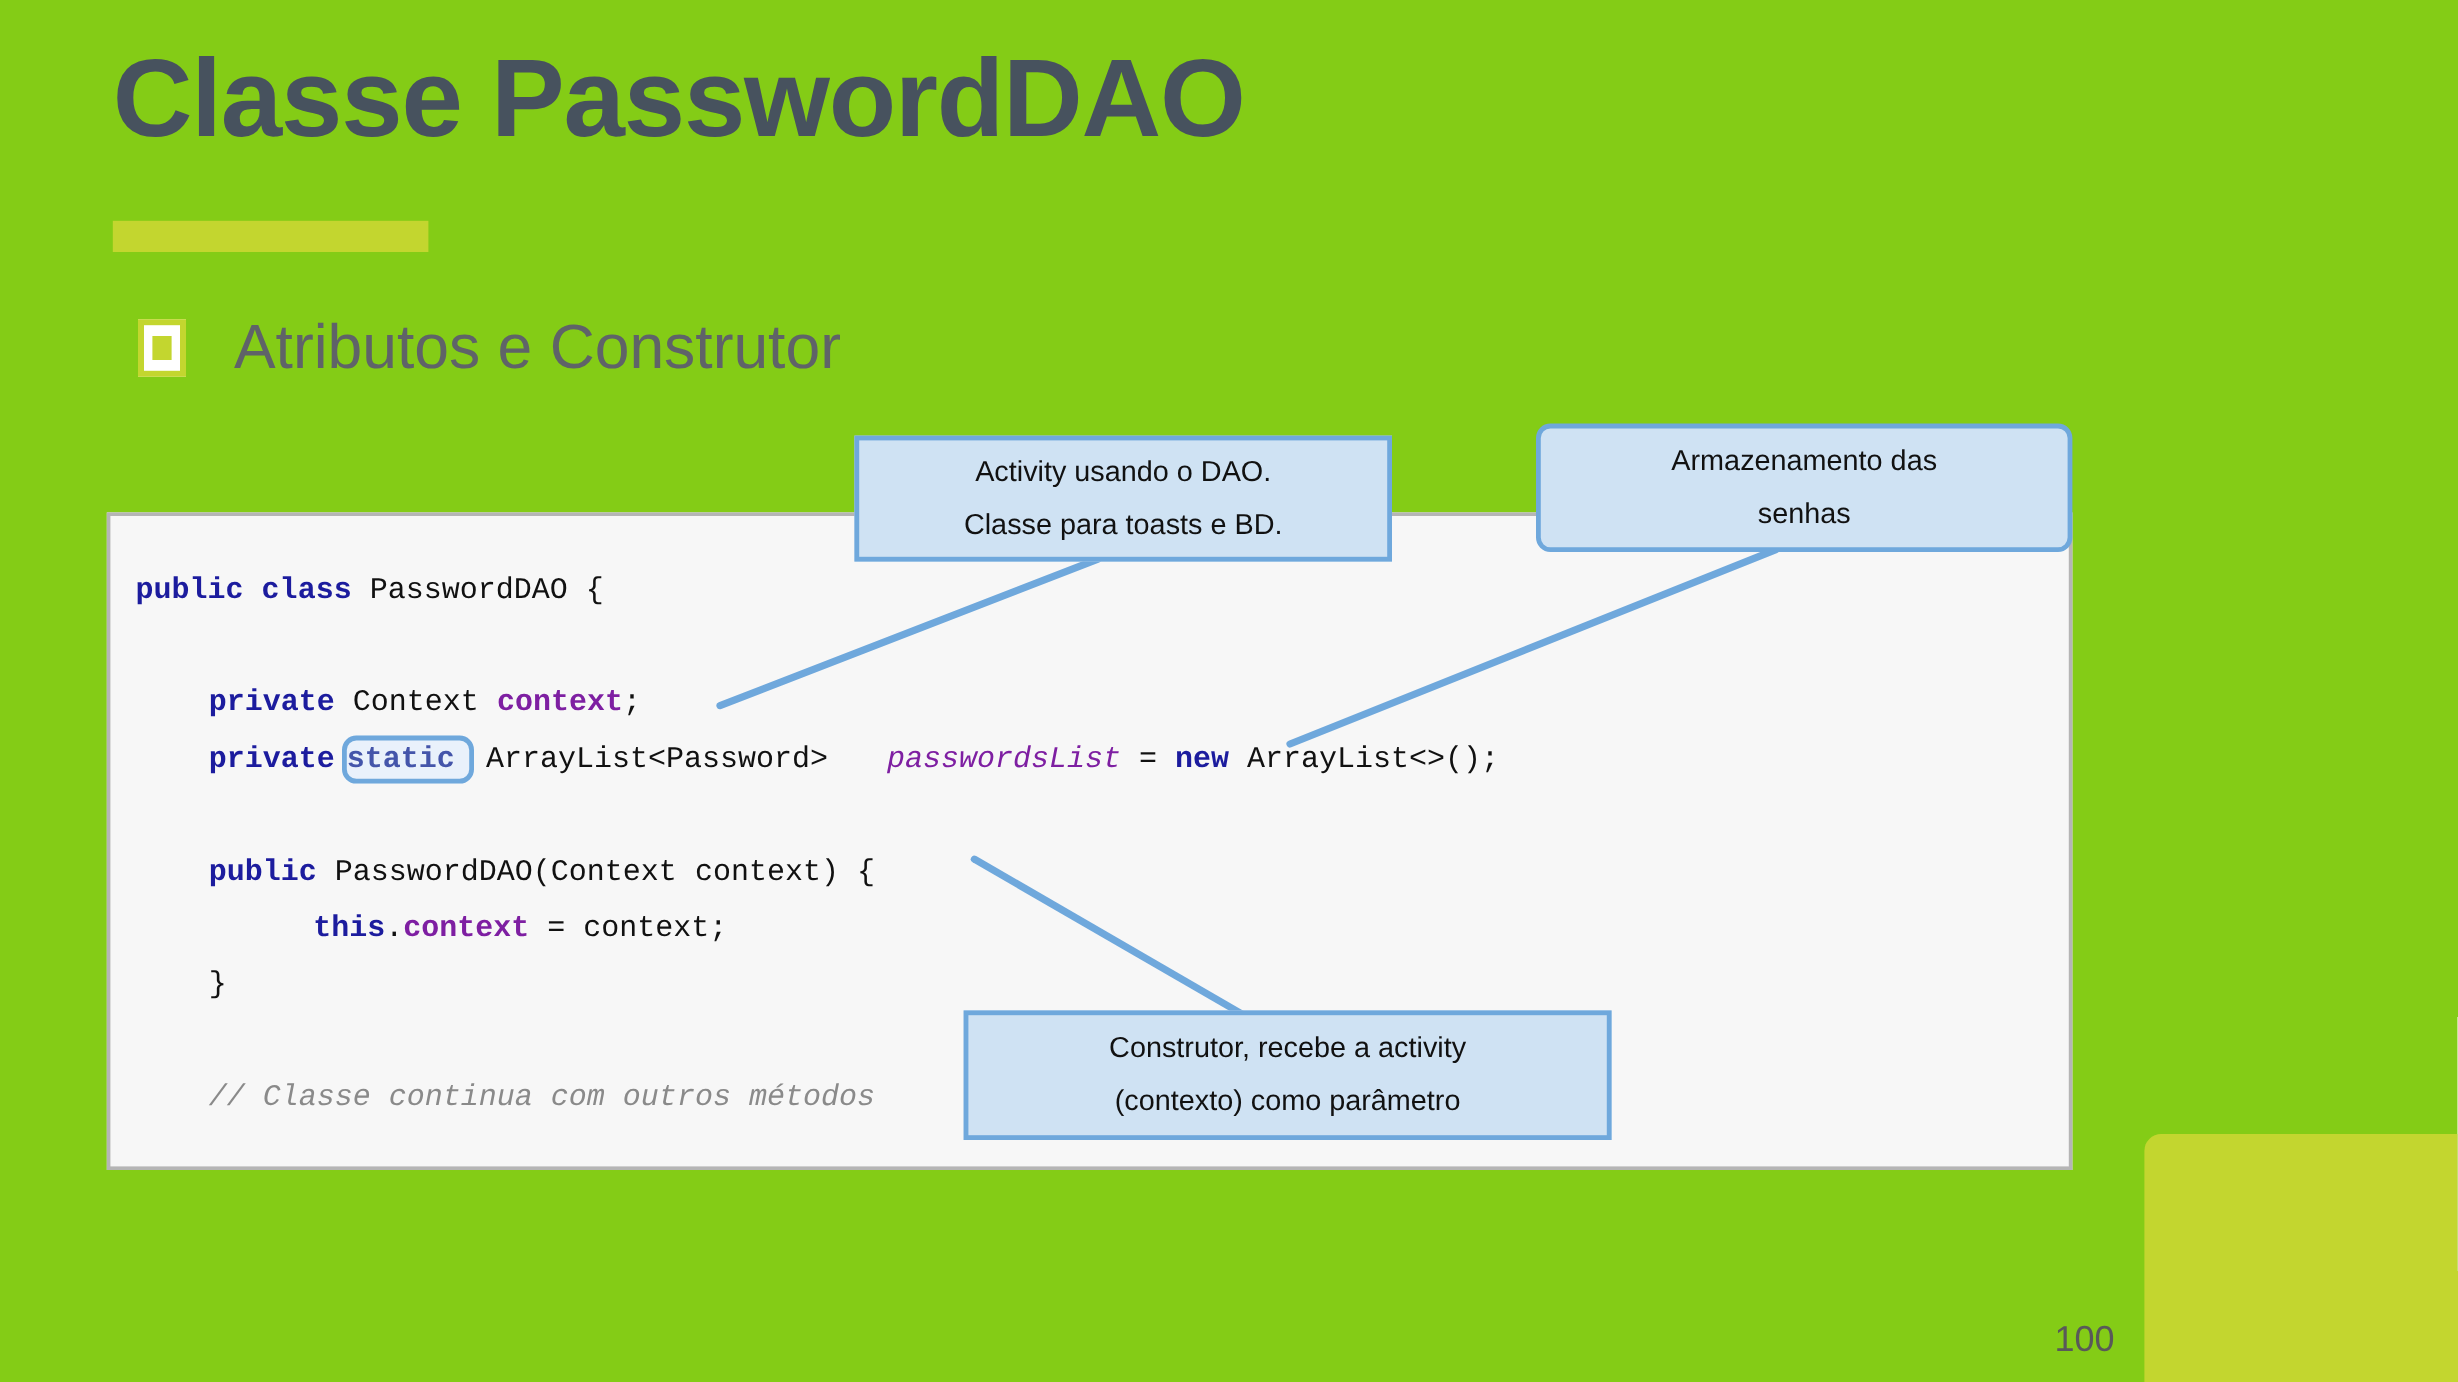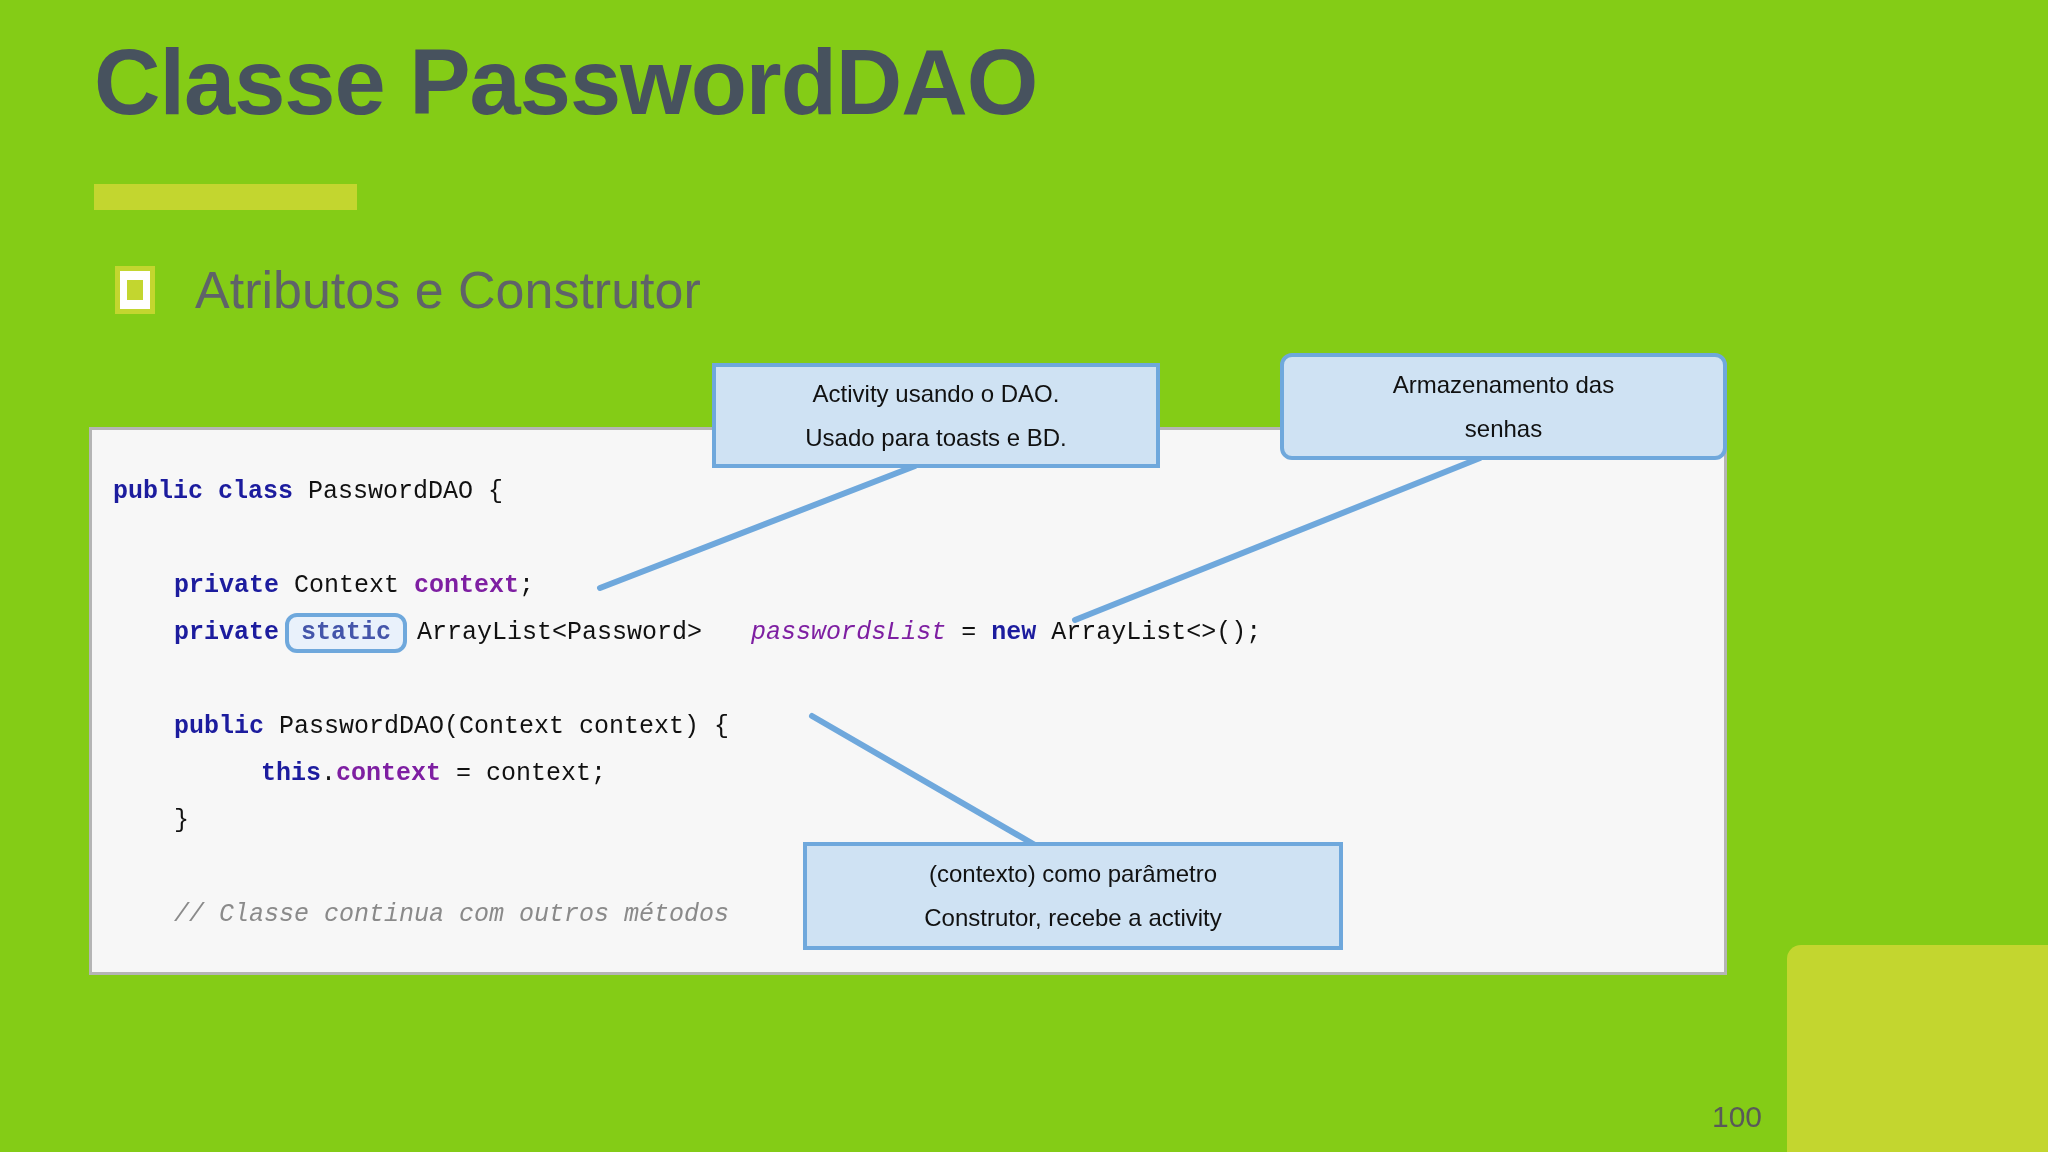--- a/index.html
+++ b/index.html
@@ -62,21 +62,21 @@
   .seg-kw{color:var(--navy);font-weight:bold;}
   .seg-plain{color:var(--text-black);}
   .seg-field{color:var(--purple);font-weight:bold;}
   .seg-var{color:var(--purple);font-style:italic;margin-left:34px;}
   .seg-comment{color:var(--comment-gray);font-style:italic;}
   .seg-boxed{
     color:var(--static-text);font-weight:bold;
     background:var(--staticbox-bg);
     border:4px solid var(--callout-border);
     border-radius:12px;
-    padding:1px 12px 2px 12px;
+    padding:1px 12px 2px 0;
     margin:0 10px 4px 6px;
   }
 
   .connectors{
     position:absolute;left:0;top:0;width:2048px;height:1152px;
     z-index:2;pointer-events:none;
   }
 
   .callout{
     position:absolute;z-index:3;
@@ -120,30 +120,30 @@
   </div>
 
   <svg class="connectors" viewBox="0 0 2048 1152">
     <line x1="915" y1="466" x2="600" y2="588" stroke="#6fa8dc" stroke-width="6" stroke-linecap="round"></line>
     <line x1="1480" y1="458" x2="1075" y2="620" stroke="#6fa8dc" stroke-width="6" stroke-linecap="round"></line>
     <line x1="812" y1="716" x2="1035" y2="845" stroke="#6fa8dc" stroke-width="6" stroke-linecap="round"></line>
   </svg>
 
   <div class="callout callout-1">
     <div>Activity usando o DAO.</div>
-    <div>Usado para toasts e BD.</div>
+    <div>Classe para toasts e BD.</div>
   </div>
 
   <div class="callout callout-2">
     <div>Armazenamento das</div>
     <div>senhas</div>
   </div>
 
   <div class="callout callout-3">
+    <div>Construtor, recebe a activity</div>
     <div>(contexto) como parâmetro</div>
-    <div>Construtor, recebe a activity</div>
   </div>
 
   <div class="corner-rect"></div>
 
   <div class="page-number">100</div>
 
 </div>
 
 </body></html>

